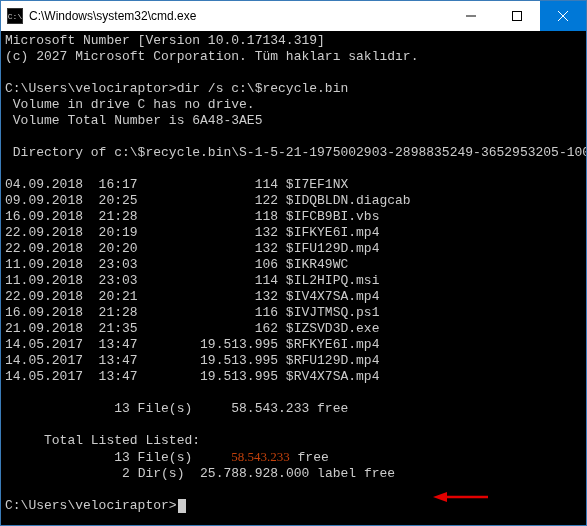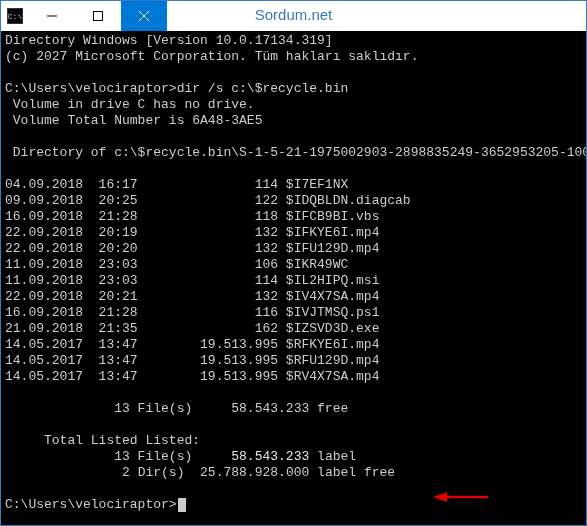--- a/index.html
+++ b/index.html
@@ -95,51 +95,52 @@
     .arrow-annotation {
       position: absolute;
       top: 444px;
       left: 385px;
       width: 55px;
       height: 12px;
       pointer-events: none;
     }
     .arrow-annotation svg { width: 55px; height: 12px; }
     .highlight-total {
-      color: #e5e5e5;
+      color: #c2410c;
+      font-family: Liberation Serif, serif;
     }
   </style>
 </head>
 <body>
 
 <div class="window">
   <div class="titlebar">
     <div class="titlebar-icon">C:\</div>
-    <div class="watermark">Sordum.net</div>
+    <div class="titlebar-title">C:\Windows\system32\cmd.exe</div>
     <div class="window-controls">
       <div class="window-btn">
         <svg viewBox="0 0 10 10">
             <line x1="0" y1="5" x2="10" y2="5" stroke="#000" stroke-width="1"></line>
           </svg>
       </div>
       <div class="window-btn">
         <svg viewBox="0 0 10 10">
             <rect x="0.5" y="0.5" width="9" height="9" fill="none" stroke="#000" stroke-width="1"></rect>
           </svg>
       </div>
       <div class="window-btn close">
         <svg viewBox="0 0 10 10">
             <line x1="0" y1="0" x2="10" y2="10" stroke="#fff" stroke-width="1"></line>
             <line x1="10" y1="0" x2="0" y2="10" stroke="#fff" stroke-width="1"></line>
           </svg>
       </div>
     </div>
   </div>
 
-  <div class="terminal"><span>Directory Windows [Version 10.0.17134.319]</span>
+  <div class="terminal"><span>Microsoft Number [Version 10.0.17134.319]</span>
 <span>(c) 2027 Microsoft Corporation. Tüm hakları saklıdır.</span>
 
 <span>C:\Users\velociraptor&gt;</span><span>dir /s c:\$recycle.bin</span>
 <span> Volume in drive C has no drive.</span>
 <span> Volume Total Number is 6A48-3AE5</span>
 
 <span> Directory of c:\$recycle.bin\S-1-5-21-1975002903-2898835249-3652953205-1001</span>
 
 <span id="file-rows">04.09.2018  16:17               114 $I7EF1NX
 09.09.2018  20:25               122 $IDQBLDN.diagcab
@@ -151,21 +152,21 @@
 22.09.2018  20:21               132 $IV4X7SA.mp4
 16.09.2018  21:28               116 $IVJTMSQ.ps1
 21.09.2018  21:35               162 $IZSVD3D.exe
 14.05.2017  13:47        19.513.995 $RFKYE6I.mp4
 14.05.2017  13:47        19.513.995 $RFU129D.mp4
 14.05.2017  13:47        19.513.995 $RV4X7SA.mp4
 </span>
               <span>13 File(s)</span>     <span>58.543.233 free</span>
 
 <span>     Total Listed Listed:</span>
-              <span>13 File(s)</span>     <span class="highlight-total">58.543.233</span> <span>label</span>
+              <span>13 File(s)</span>     <span class="highlight-total">58.543.233</span> <span>free</span>
                <span>2 Dir(s)</span>  <span>25.788.928.000 label free</span>
 
 <span>C:\Users\velociraptor&gt;</span><span class="cursor"></span>
     <div class="arrow-annotation">
       <svg viewBox="0 0 55 12">
         <line x1="12" y1="6" x2="55" y2="6" stroke="#e20000" stroke-width="2.5"></line>
         <polygon points="0,6 14,1 14,11" fill="#e20000"></polygon>
       </svg>
     </div>
   </div>

